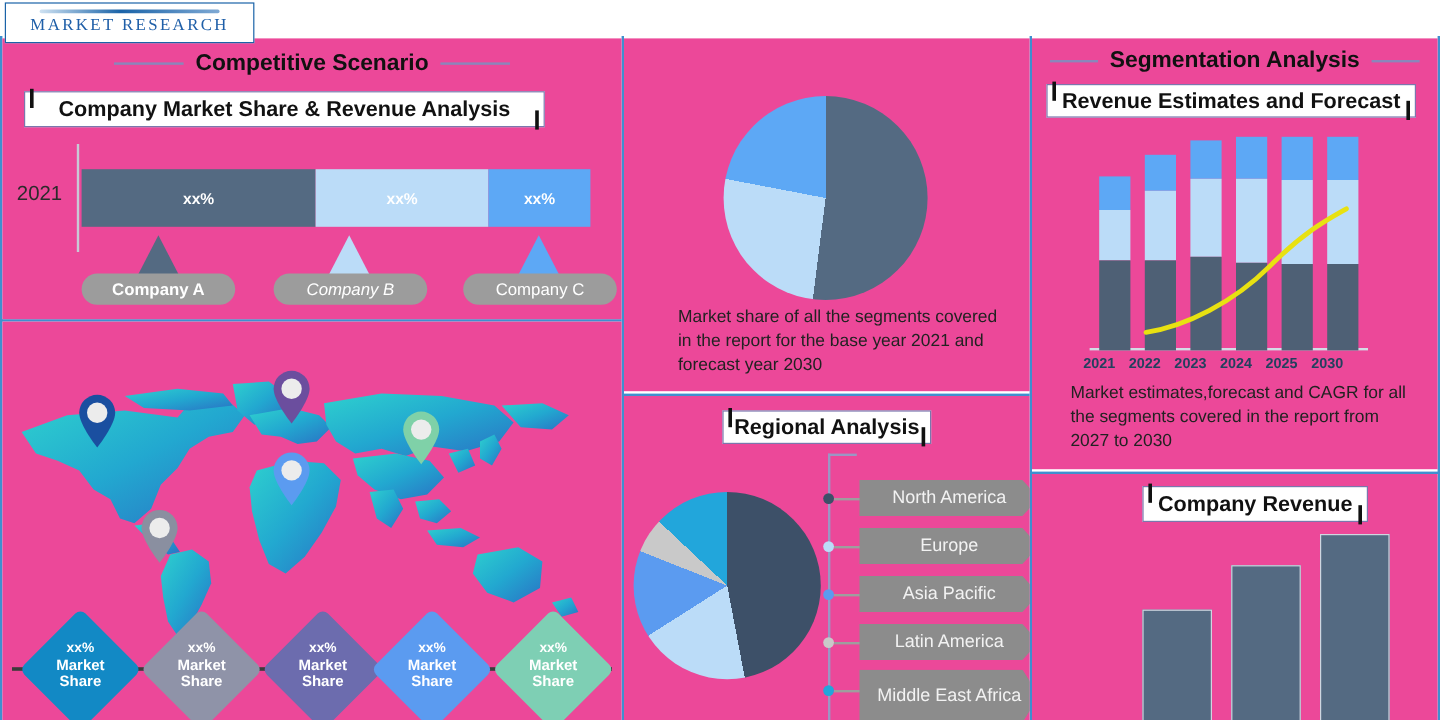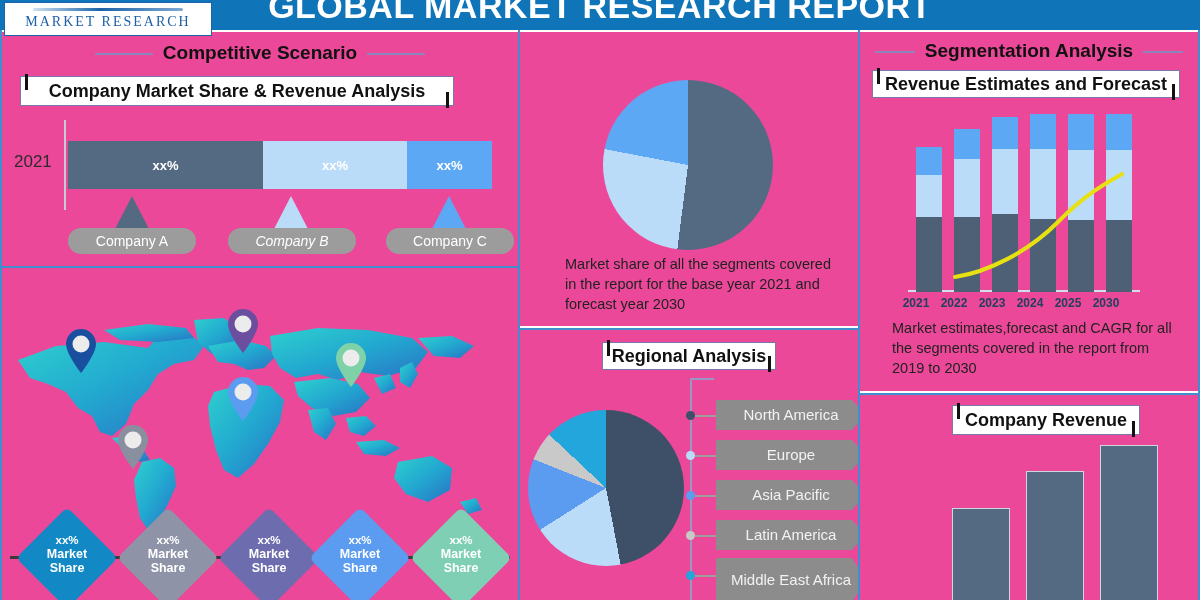--- a/index.html
+++ b/index.html
@@ -129,23 +129,20 @@
     clip-path:polygon(0 0, calc(100% - 14px) 0, 100% 50%, calc(100% - 14px) 100%, 0 100%);
     text-align:center;line-height:16px;
   }
   .banner.two{height:44px;}
 </style>
 </head>
 <body>
 
 <div class="page">
 
-  <div class="header">
-    <div class="header-title">GLOBAL MARKET RESEARCH REPORT</div>
-  </div>
   <div class="logo-box">
     <div class="logo-swoosh"></div>
     <div class="logo-text">MARKET RESEARCH</div>
   </div>
 
   <div class="vline" style="left:518px;top:30px;height:570px;"></div>
   <div class="vline" style="left:858px;top:30px;height:570px;"></div>
   <div class="hline" style="left:0;top:266px;width:518px;"></div>
   <div class="hline" style="left:520px;top:328px;width:338px;"></div>
   <div class="hline" style="left:860px;top:393px;width:340px;"></div>
@@ -174,21 +171,21 @@
       </div>
       <div class="cs-seg" style="width:20%;background:#5DA8F5;">
         <span>xx%</span>
       </div>
     </div>
 
     <div class="tri" style="left:113px;top:164px;border-bottom:33px solid #546A82;"></div>
     <div class="tri" style="left:272px;top:164px;border-bottom:33px solid #BBDCF8;"></div>
     <div class="tri" style="left:430px;top:164px;border-bottom:33px solid #5DA8F5;"></div>
 
-    <div class="pill" style="left:66px;top:196px;width:128px;">
+    <div class="pill" style="left:66px;top:196px;width:128px;font-weight:bold;">
       <span>Company A</span>
     </div>
     <div class="pill" style="left:226px;top:196px;width:128px;font-style:italic;">
       <span>Company B</span>
     </div>
     <div class="pill" style="left:384px;top:196px;width:128px;">
       <span>Company C</span>
     </div>
   </div>
 
@@ -250,21 +247,21 @@
       </svg>
     </div>
 
     <div class="seg-year" style="left:36px;top:264px;">2021</div>
     <div class="seg-year" style="left:74px;top:264px;">2022</div>
     <div class="seg-year" style="left:112px;top:264px;">2023</div>
     <div class="seg-year" style="left:150px;top:264px;">2024</div>
     <div class="seg-year" style="left:188px;top:264px;">2025</div>
     <div class="seg-year" style="left:226px;top:264px;">2030</div>
 
-    <div class="caption" style="left:32px;top:286px;width:292px;">Market estimates,forecast and CAGR for all the segments covered in the report from 2019 to 2030</div>
+    <div class="caption" style="left:32px;top:286px;width:292px;">Market estimates,forecast and CAGR for all the segments covered in the report from 2027 to 2030</div>
   </div>
 
   <div class="panel" style="left:2px;top:268px;width:516px;height:332px;">
 
 
     <div class="map-wrap" style="left:6px;top:44px;width:504px;height:220px;">
       <svg width="504" height="220" viewBox="0 0 504 220">
         <defs>
           <linearGradient id="mapg" x1="0" y1="0" x2="1" y2="1">
             <stop offset="0%" stop-color="#2ED0CE"></stop>

